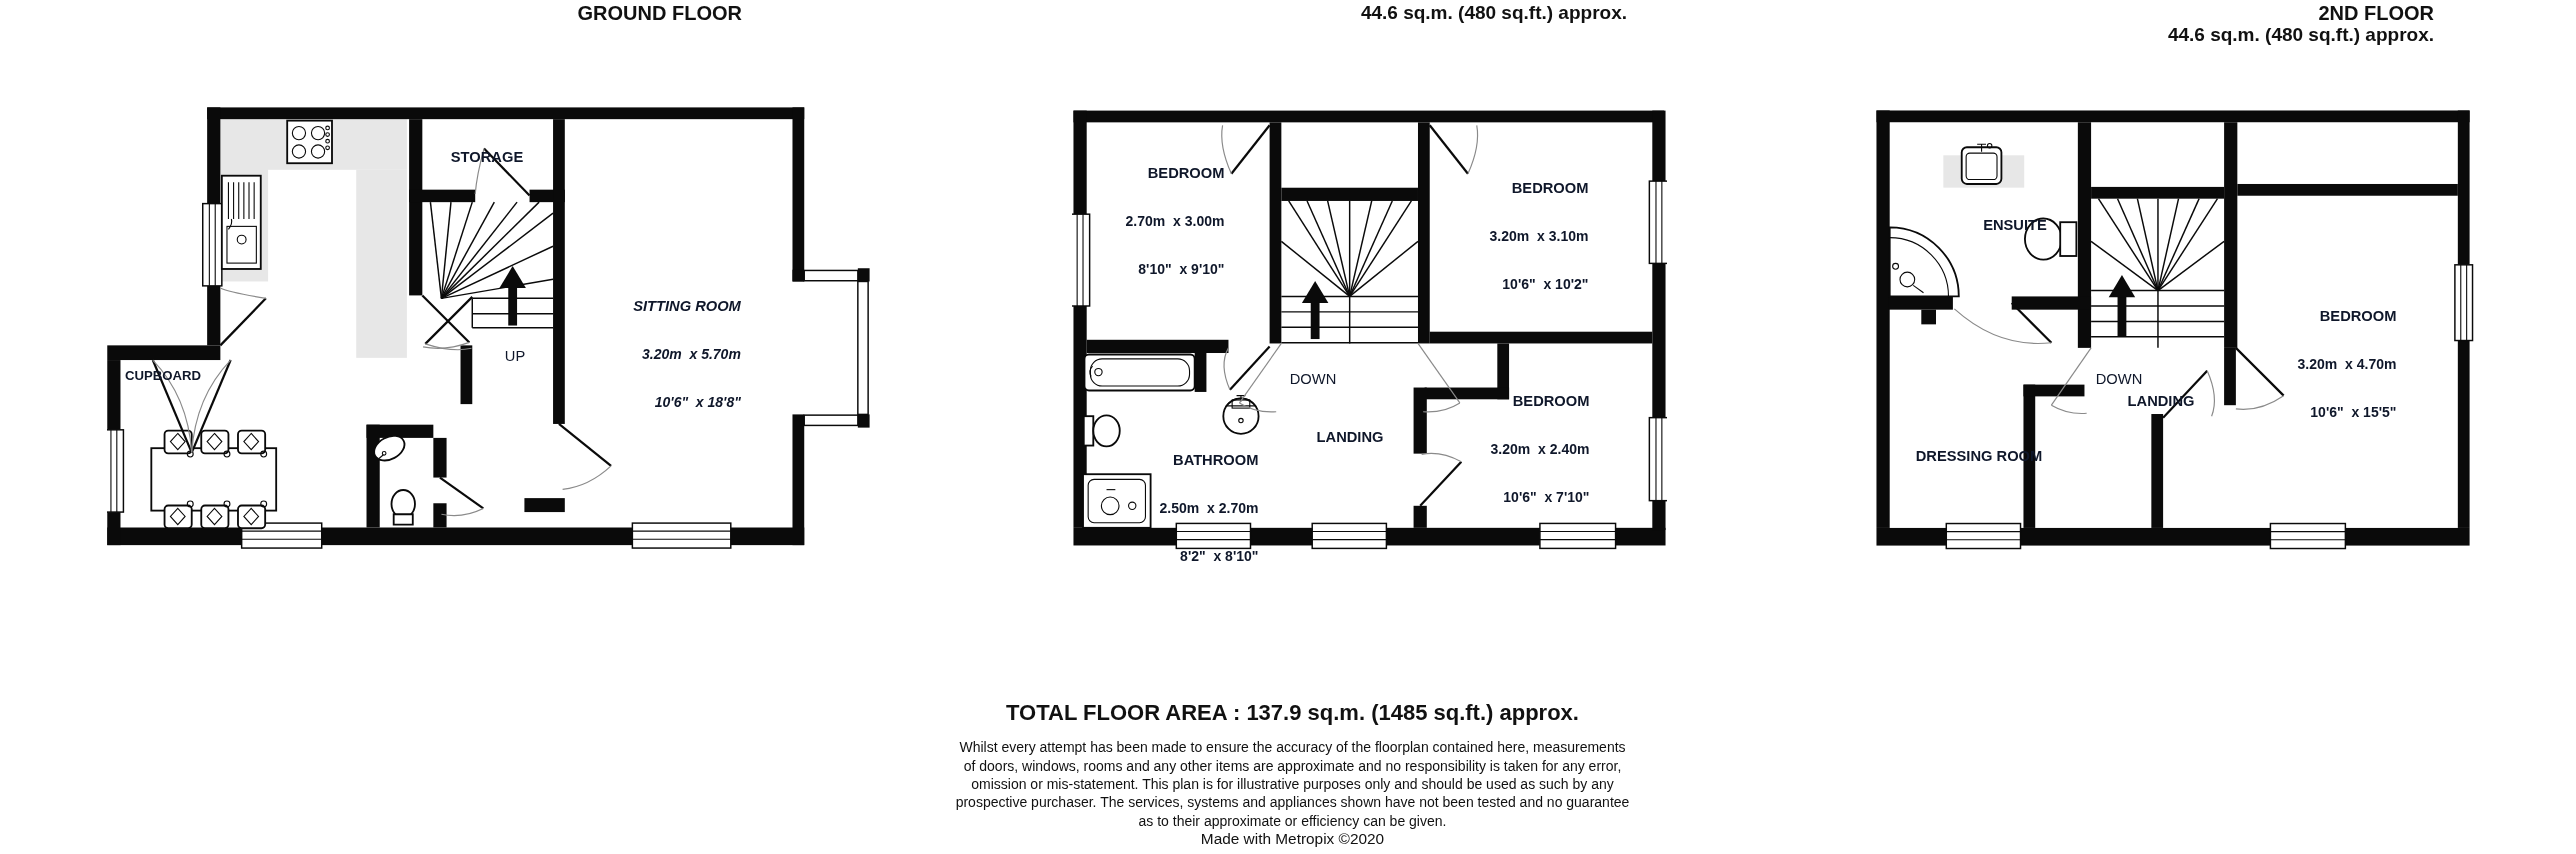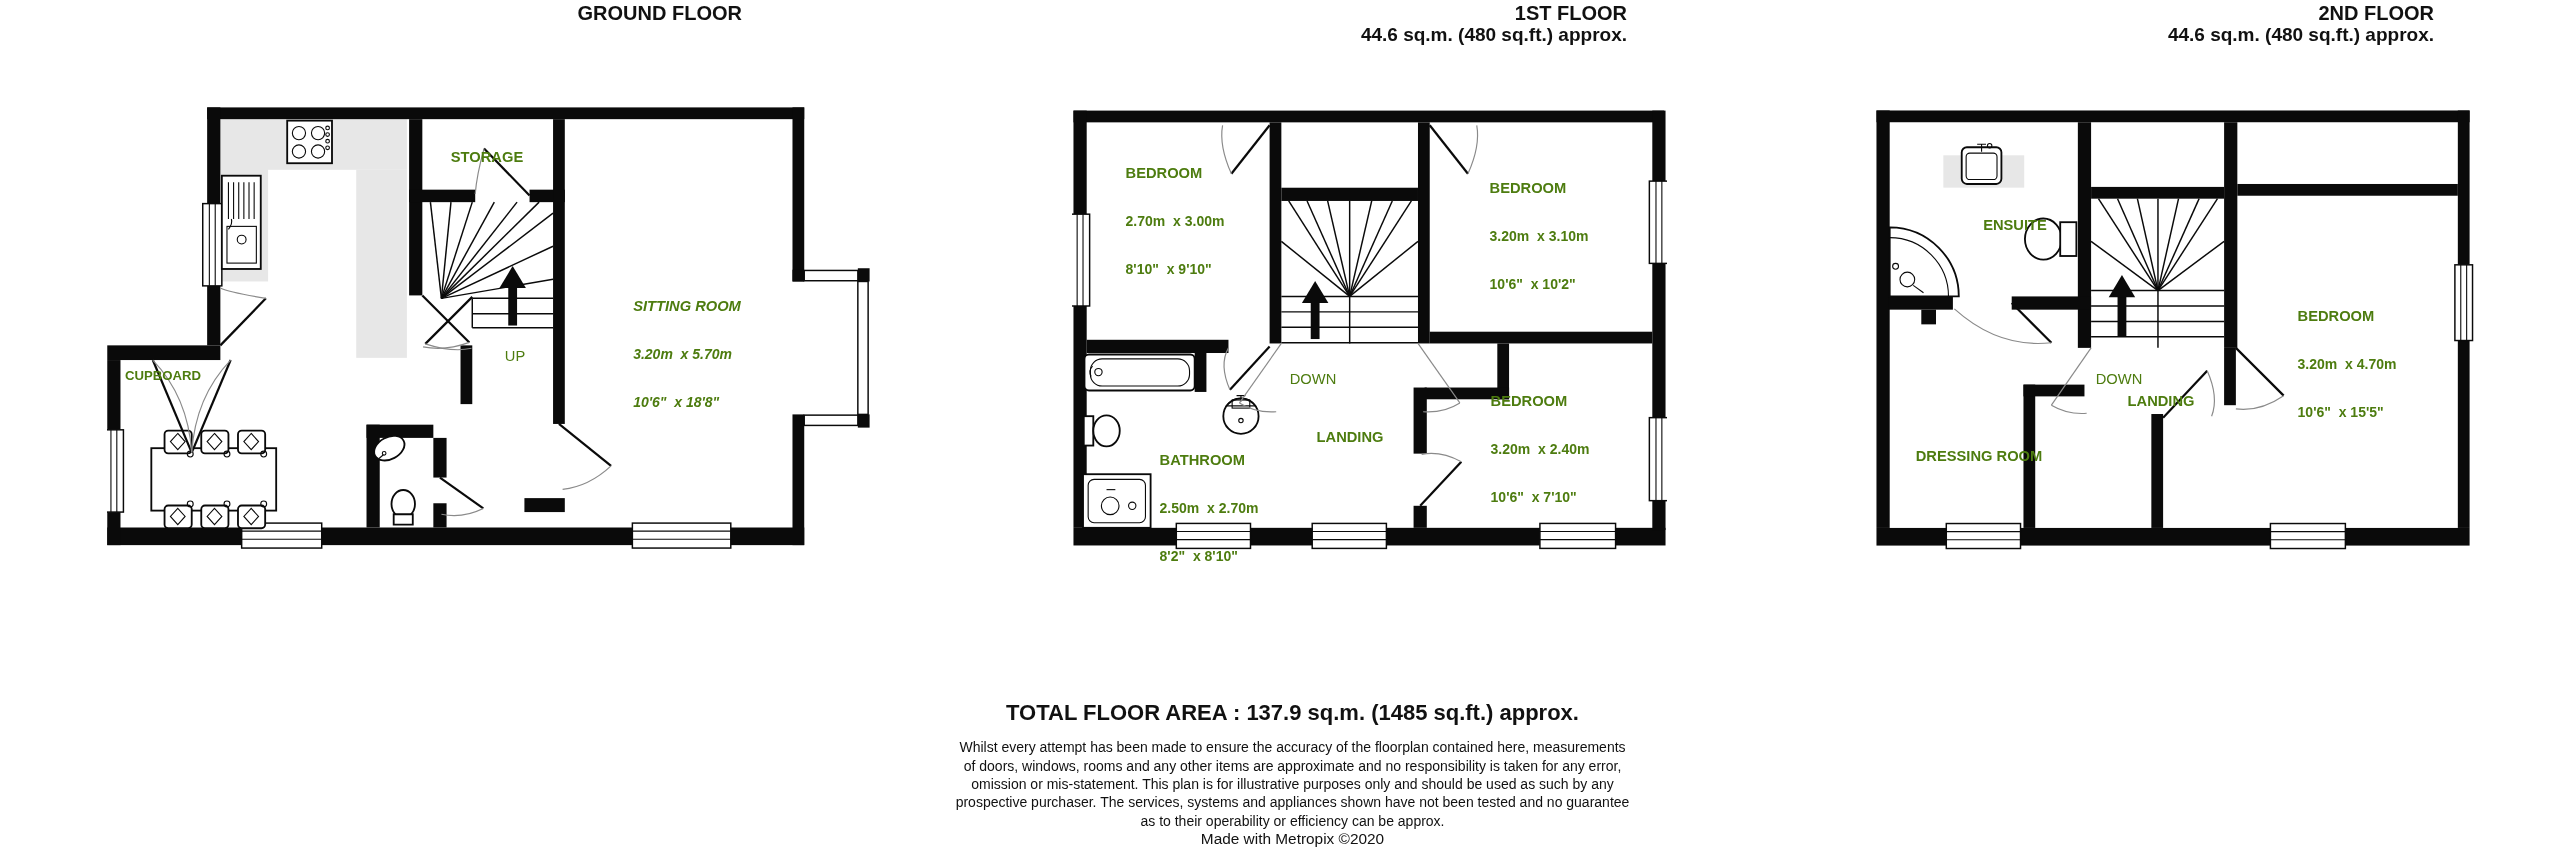--- a/index.html
+++ b/index.html
@@ -3,22 +3,22 @@
 <meta charset="utf-8">
 <style>
   html,body{margin:0;padding:0;background:#ffffff;}
   #canvas{position:relative;width:2576px;height:854px;background:#ffffff;overflow:hidden;
           font-family:"Liberation Sans", sans-serif;color:#111;}
   .floor-title{position:absolute;width:514px;text-align:right;font-weight:bold;}
   .floor-title .t1{font-size:20px;line-height:22px;}
   .floor-title .t2{font-size:19px;line-height:21px;}
   .floor{position:absolute;}
   .floor svg{position:absolute;left:0;top:0;}
-  .lbl{position:absolute;transform:translate(-50%,-50%);text-align:left;font-weight:bold;
-       font-size:14.7px;line-height:16px;white-space:pre;color:#4d7c0f;}
+  .lbl{position:absolute;transform:translate(-50%,-50%);text-align:right;font-weight:bold;
+       font-size:14.7px;line-height:16px;white-space:pre;color:#0f172a;}
   .lbl .dim{font-size:14px;}
   .footer{position:absolute;left:852px;width:881px;text-align:center;}
   .footer .total{font-size:22px;font-weight:bold;line-height:25px;}
   .footer .disc{font-size:14px;line-height:18.4px;}
   .footer .credit{font-size:15.4px;line-height:18.4px;}
   
   .wall{fill:#0a0a0a;stroke:none;}
   .win{fill:#ffffff;stroke:#0a0a0a;stroke-width:2;}
   .winline{stroke:#0a0a0a;stroke-width:1.5;fill:none;}
   .fix{fill:#ffffff;stroke:#0a0a0a;stroke-width:2.5;}
@@ -31,21 +31,20 @@
 </style>
 </head>
 <body>
 
 <div id="canvas">
 
   <div class="floor-title" style="left:228px;top:1.5px;">
     <div class="t1">GROUND FLOOR</div>
   </div>
   <div class="floor-title" style="left:1113px;top:1.5px;">
-    <div class="t1">1ST FLOOR</div>
     <div class="t2">44.6 sq.m. (480 sq.ft.) approx.</div>
   </div>
   <div class="floor-title" style="left:1920px;top:1.5px;">
     <div class="t1">2ND FLOOR</div>
     <div class="t2">44.6 sq.m. (480 sq.ft.) approx.</div>
   </div>
 
   <div class="floor" style="left:107px;top:103px;width:768px;height:448px;">
     <svg width="768" height="448" viewBox="0 0 1045 610">
 
@@ -491,19 +490,19 @@
     <div class="lbl" style="left:286px;top:292px;">LANDING</div>
   </div>
 
   <div class="footer" style="top:700px;">
     <div class="total">TOTAL FLOOR AREA : 137.9 sq.m. (1485 sq.ft.) approx.</div>
     <div class="disc" style="margin-top:13.2px;">
       <div>Whilst every attempt has been made to ensure the accuracy of the floorplan contained here, measurements</div>
       <div>of doors, windows, rooms and any other items are approximate and no responsibility is taken for any error,</div>
       <div>omission or mis-statement. This plan is for illustrative purposes only and should be used as such by any</div>
       <div>prospective purchaser. The services, systems and appliances shown have not been tested and no guarantee</div>
-      <div>as to their operability or efficiency can be approx.</div>
+      <div>as to their approximate or efficiency can be given.</div>
     </div>
     <div class="credit">Made with Metropix ©2020</div>
   </div>
 
 </div>
 
 
 </body></html>

